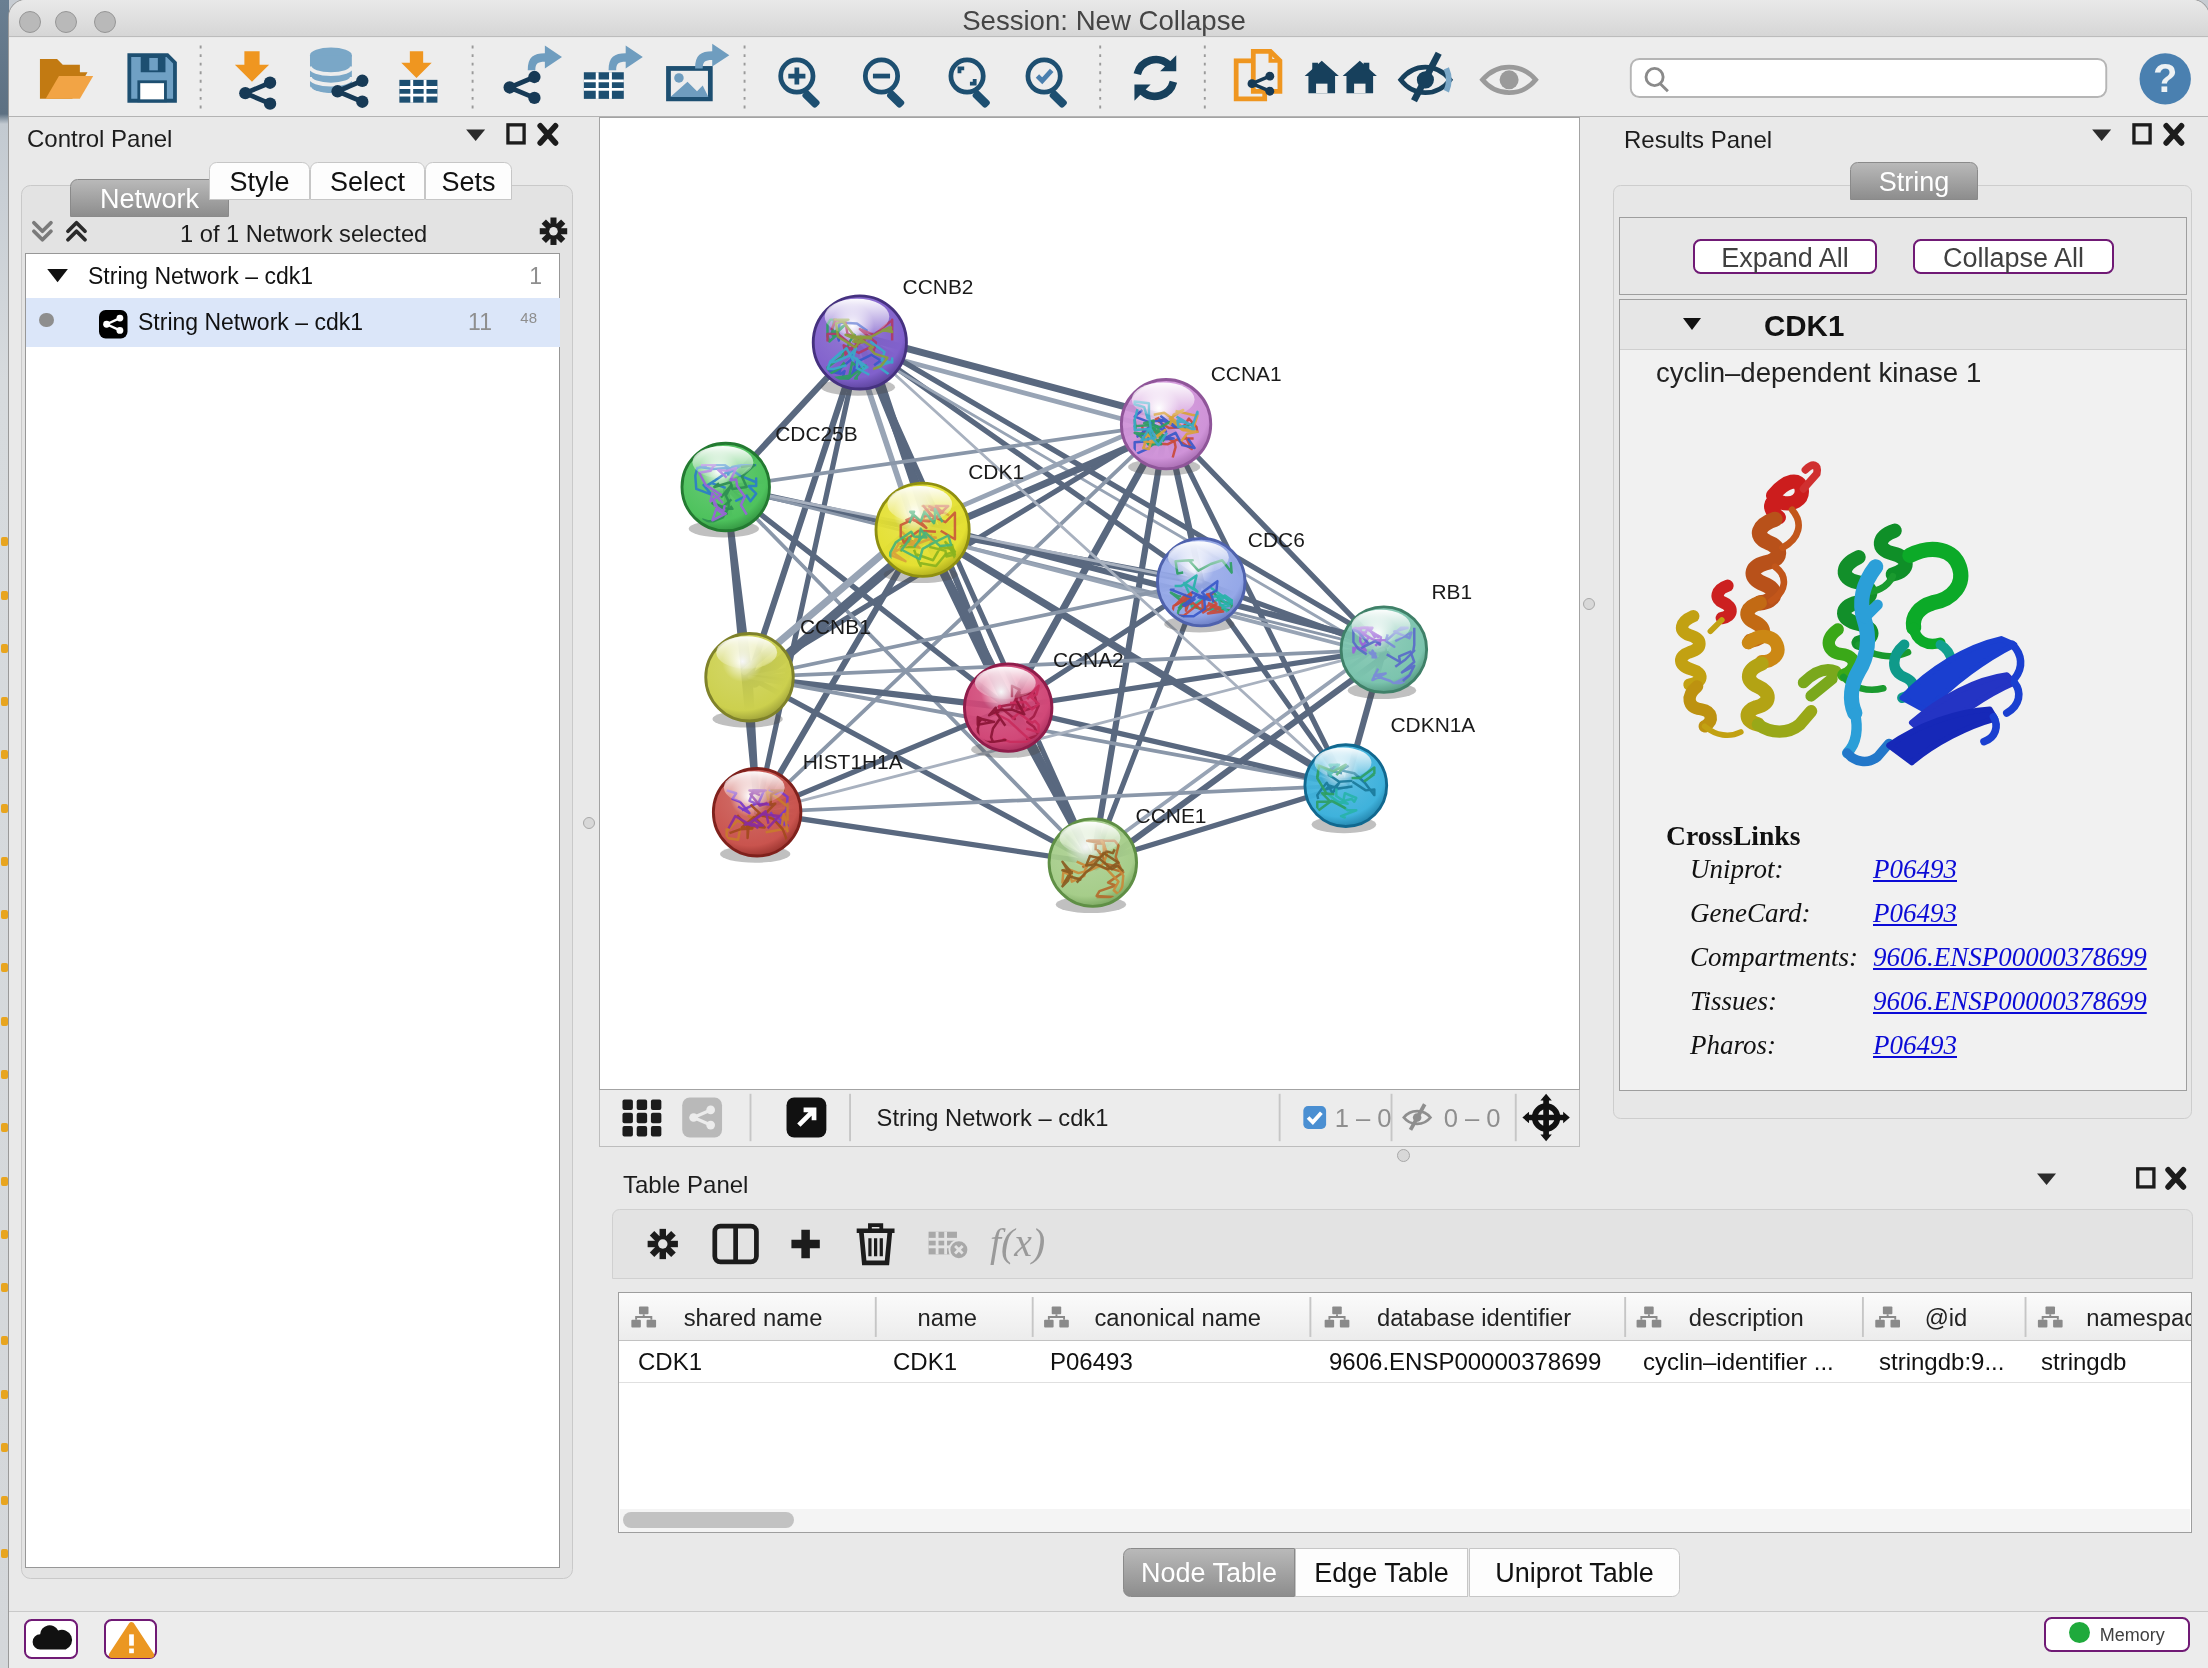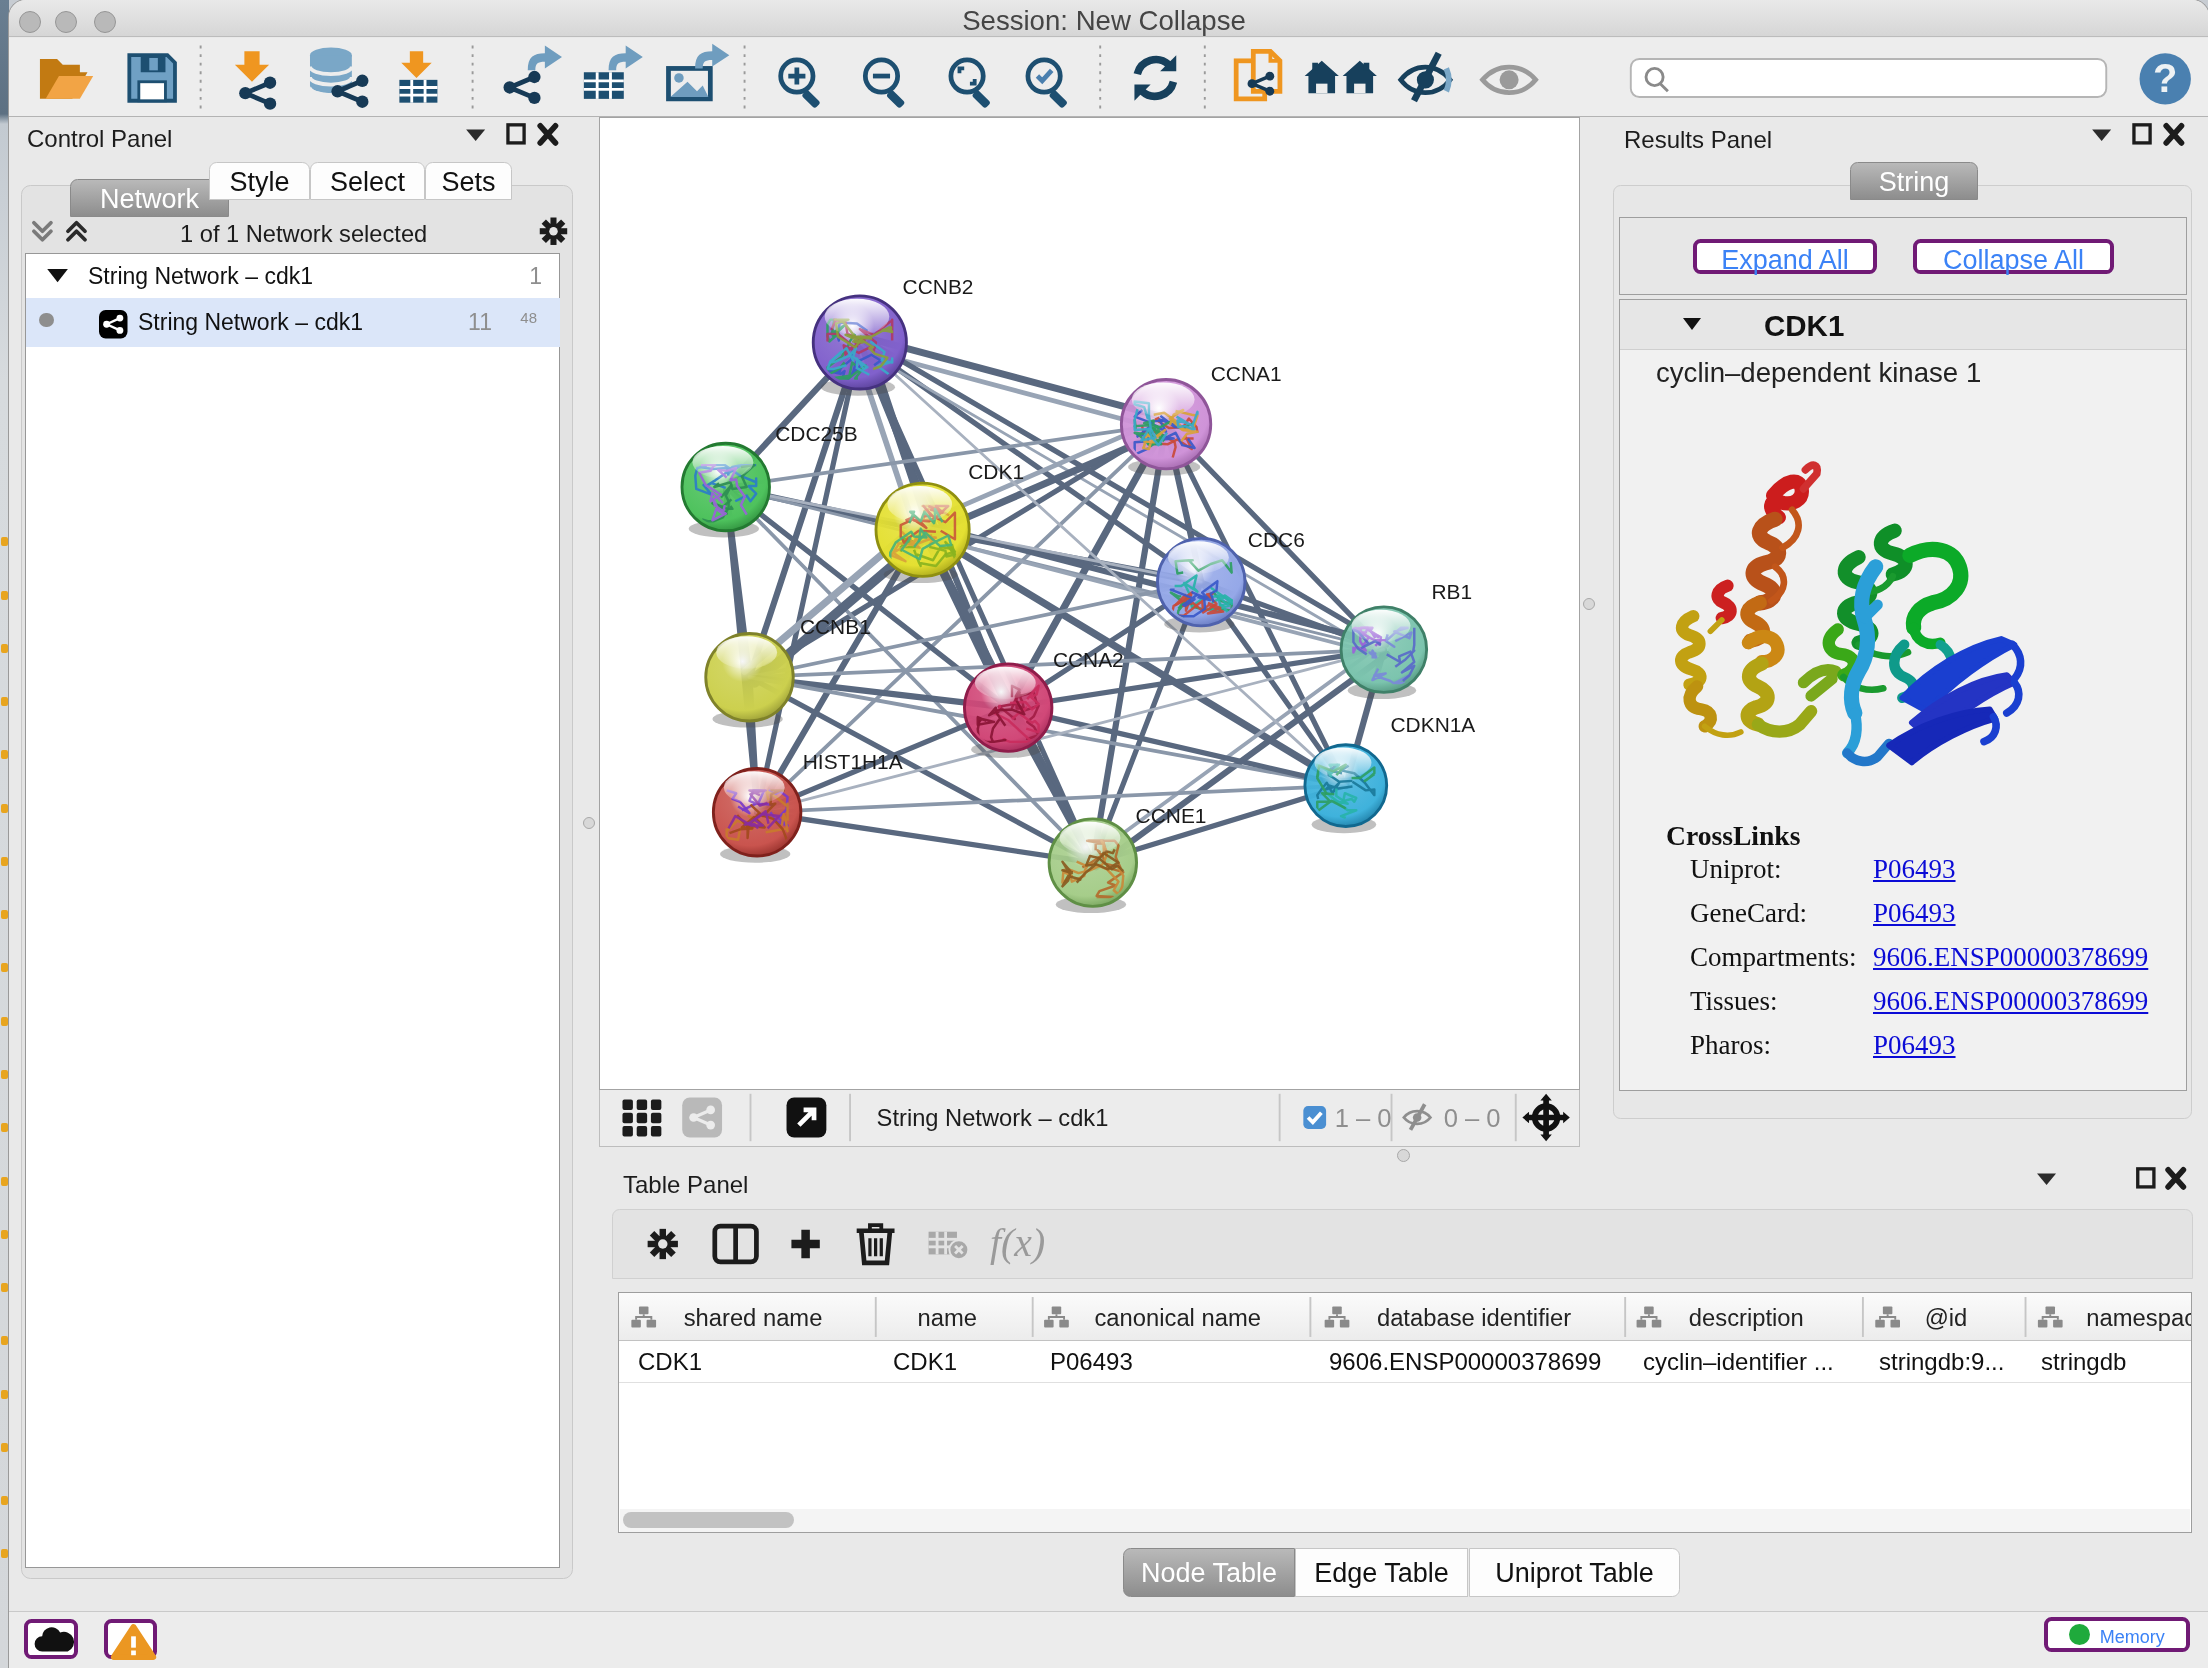--- a/index.html
+++ b/index.html
@@ -1,25 +1,25 @@
 <!DOCTYPE html>
 <html style="font-size:15px"><head>
 <meta charset="utf-8">
 <style>
   html,body{margin:0;padding:0;width:2208px;height:1668px;overflow:hidden;background:#c7ccd2;}
   *{box-sizing:border-box;}
   body,div,span{font-family:"Liberation Sans",sans-serif;}
-  #crosslinks span,#crosslinks a{font-family:"Liberation Serif",serif;}
+  #crosslinks span,#crosslinks a{font-family:"Liberation Serif",serif;font-style:italic;}
   .abs{position:absolute;}
   .panel-title{font-size:24px;color:#1c1c1c;}
   .tab{position:absolute;z-index:5;height:38px;line-height:38px;text-align:center;font-size:27px;color:#111;
        background:#fdfdfd;border:1px solid #c6c6c6;border-radius:7.6px 7.6px 0 0;}
   .tab.sel{background:linear-gradient(#b9b9b9,#8d8d8d);color:#fff;border-color:#8a8a8a;}
-  .btn{position:absolute;background:#fff;border:4px solid #701a75;border-radius:7.6px;
-       text-align:center;font-size:27px;color:#3b82f6;}
+  .btn{position:absolute;background:#fff;border:2px solid #701a75;border-radius:7.6px;
+       text-align:center;font-size:27px;color:#404040;}
   .wbox{position:absolute;background:#fff;border:1px solid #979797;}
   .gray-num{color:#8e8e8e;}
 </style>
 </head>
 <body>
 
 <div class="abs" style="left:0;top:0;width:8.6px;height:1668px;background:linear-gradient(#6a7f92,#5d7082 114px,#c3cad1 124px,#d7dbde 380px,#d4d7da 1668px);"></div>
 <div class="abs" id="strip-dots" style="left:0;top:0;width:8.6px;height:1668px;">
     <div class="abs" style="left:1px;top:537px;width:6.7px;height:8.6px;background:#e8a51f;border-radius:1.9px;"></div>
     <div class="abs" style="left:1px;top:591px;width:6.7px;height:8.6px;background:#e8a51f;border-radius:1.9px;"></div>

